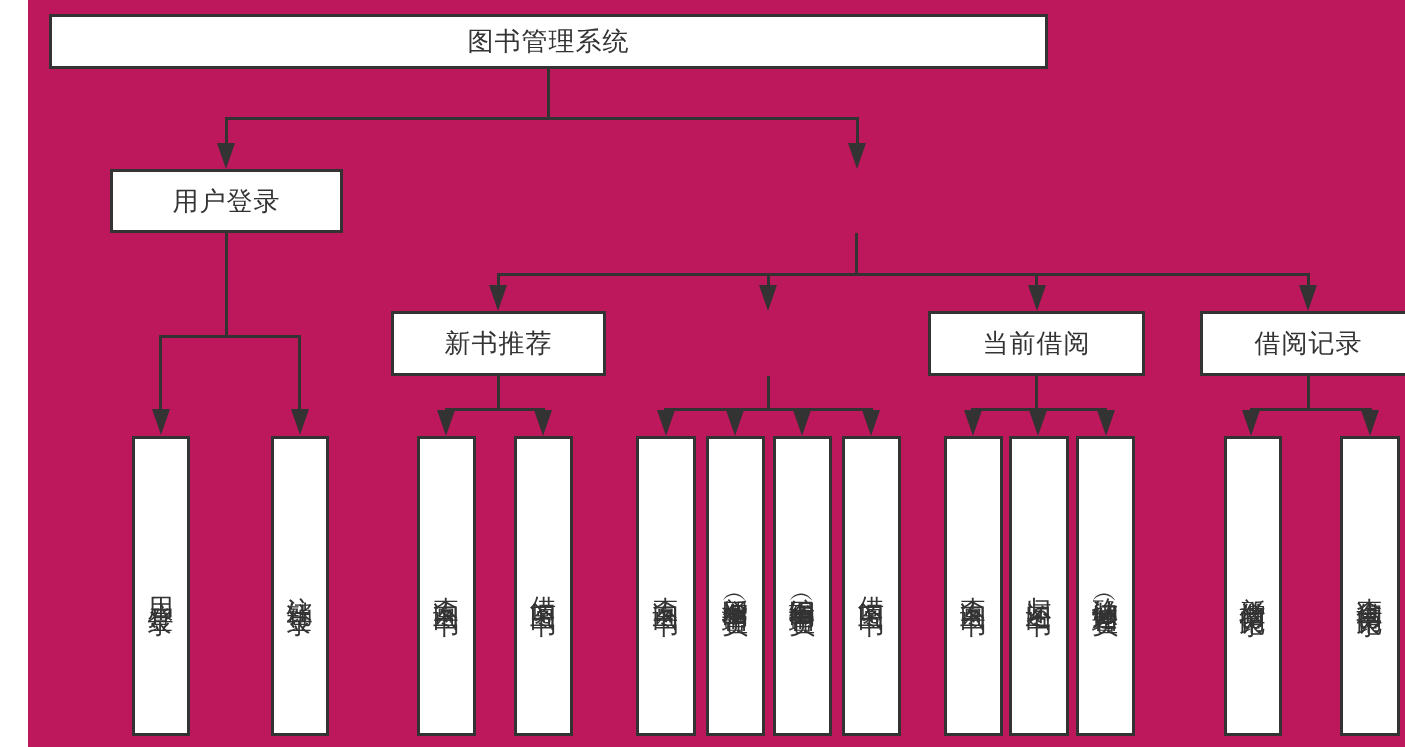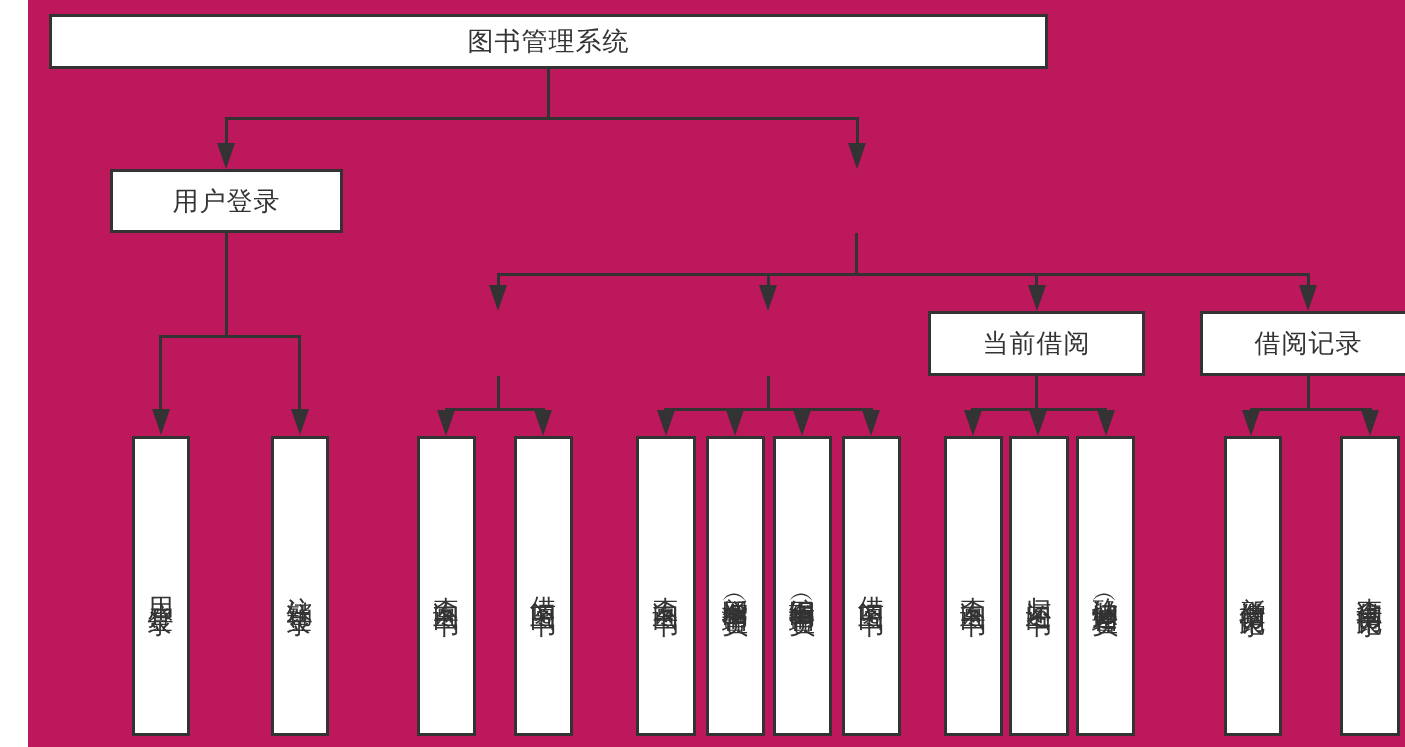--- a/index.html
+++ b/index.html
@@ -90,20 +90,23 @@
   <div class="lh" style="left:469px;top:273px;width:813px;"></div>
   <div class="lv" style="left:469px;top:273px;height:16px;"></div>
   <div class="arrowhead" style="left:461px;top:285px;"></div>
   <div class="lv" style="left:739px;top:273px;height:16px;"></div>
   <div class="arrowhead" style="left:731px;top:285px;"></div>
   <div class="lv" style="left:1007px;top:273px;height:16px;"></div>
   <div class="arrowhead" style="left:1000px;top:285px;"></div>
   <div class="lv" style="left:1279px;top:273px;height:16px;"></div>
   <div class="arrowhead" style="left:1271px;top:285px;"></div>
 
+  <div class="node" style="left:363px;top:311px;width:215px;height:65px;">
+    <span class="h-label">新书推荐</span>
+  </div>
   <div class="node" style="left:900px;top:311px;width:217px;height:65px;">
     <span class="h-label">当前借阅</span>
   </div>
   <div class="node" style="left:1172px;top:311px;width:217px;height:65px;">
     <span class="h-label">借阅记录</span>
   </div>
 
   <div class="lv" style="left:469px;top:376px;height:32px;"></div>
   <div class="lh" style="left:417px;top:408px;width:100px;"></div>
   <div class="lv" style="left:417px;top:408px;height:8px;"></div>

